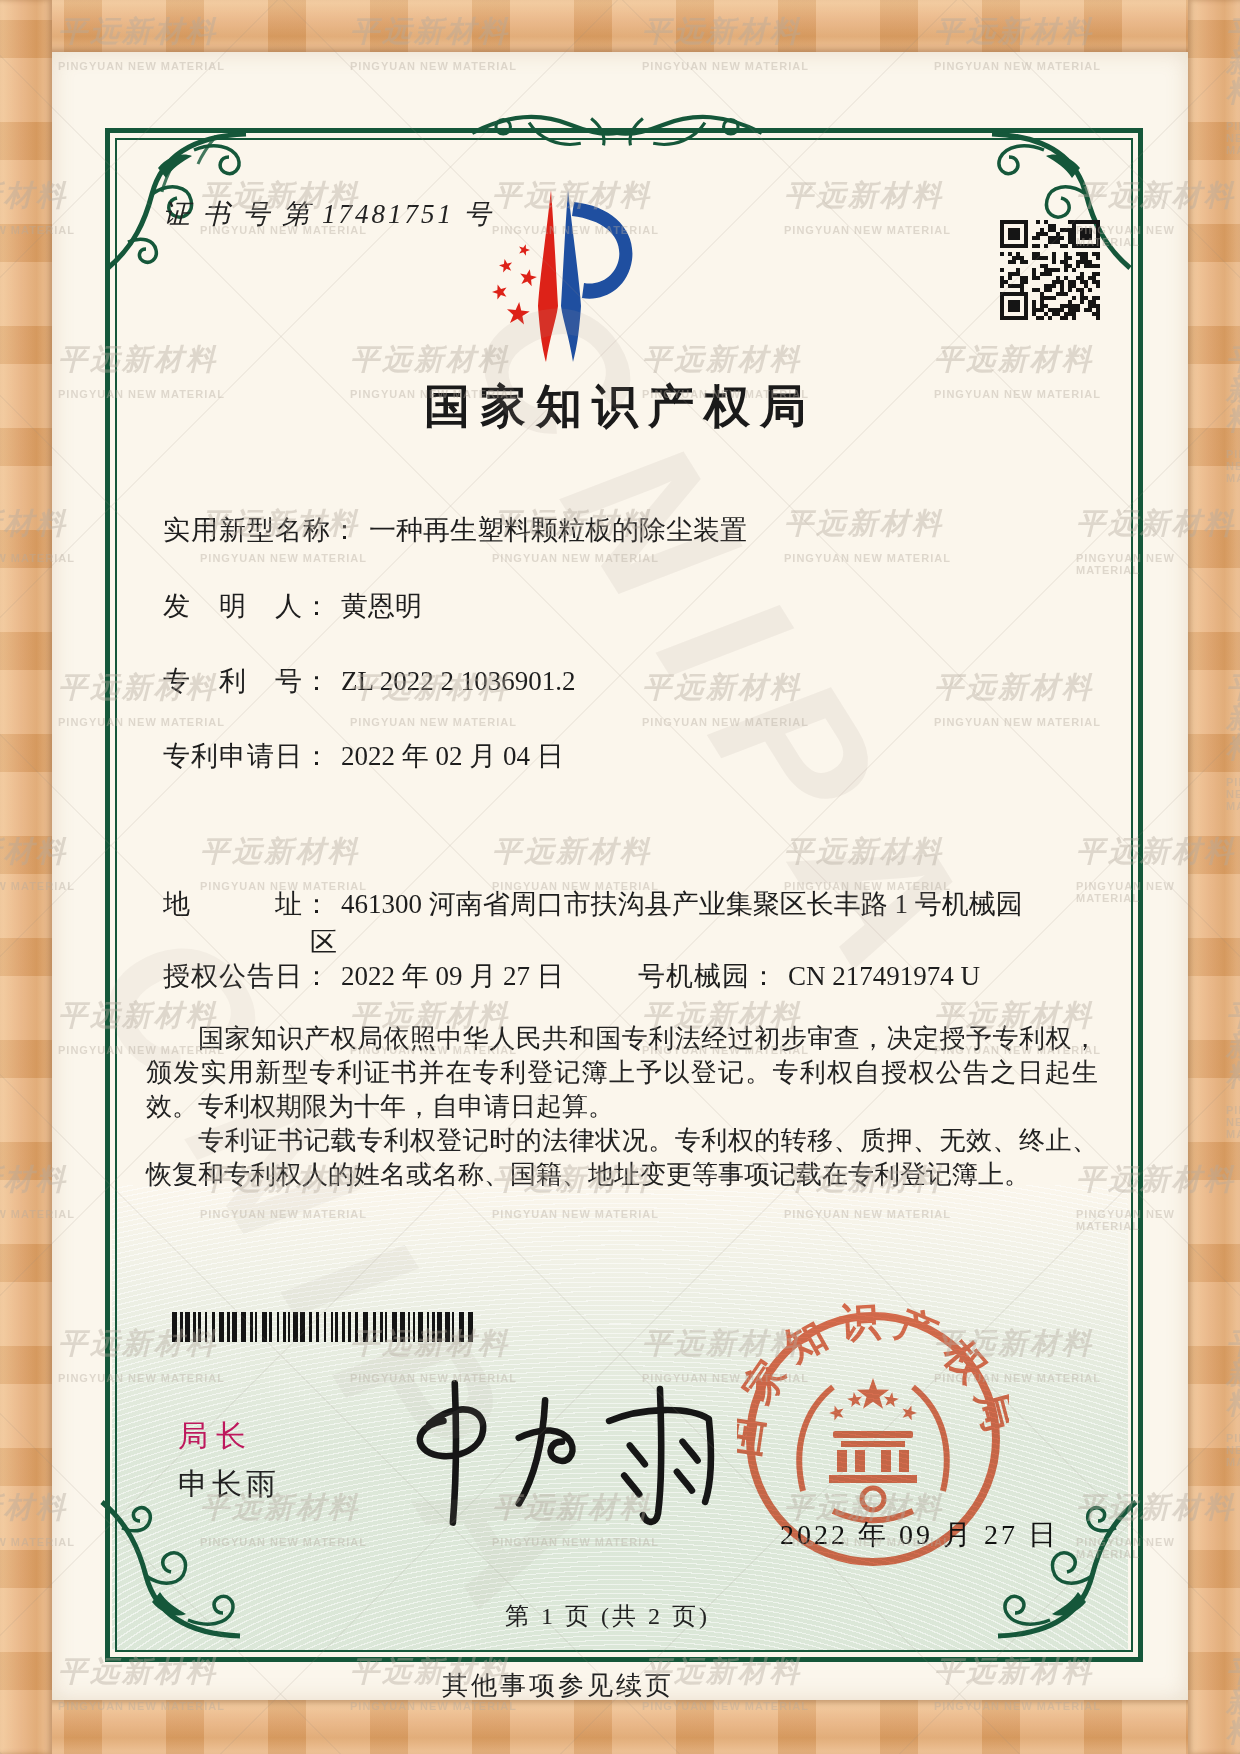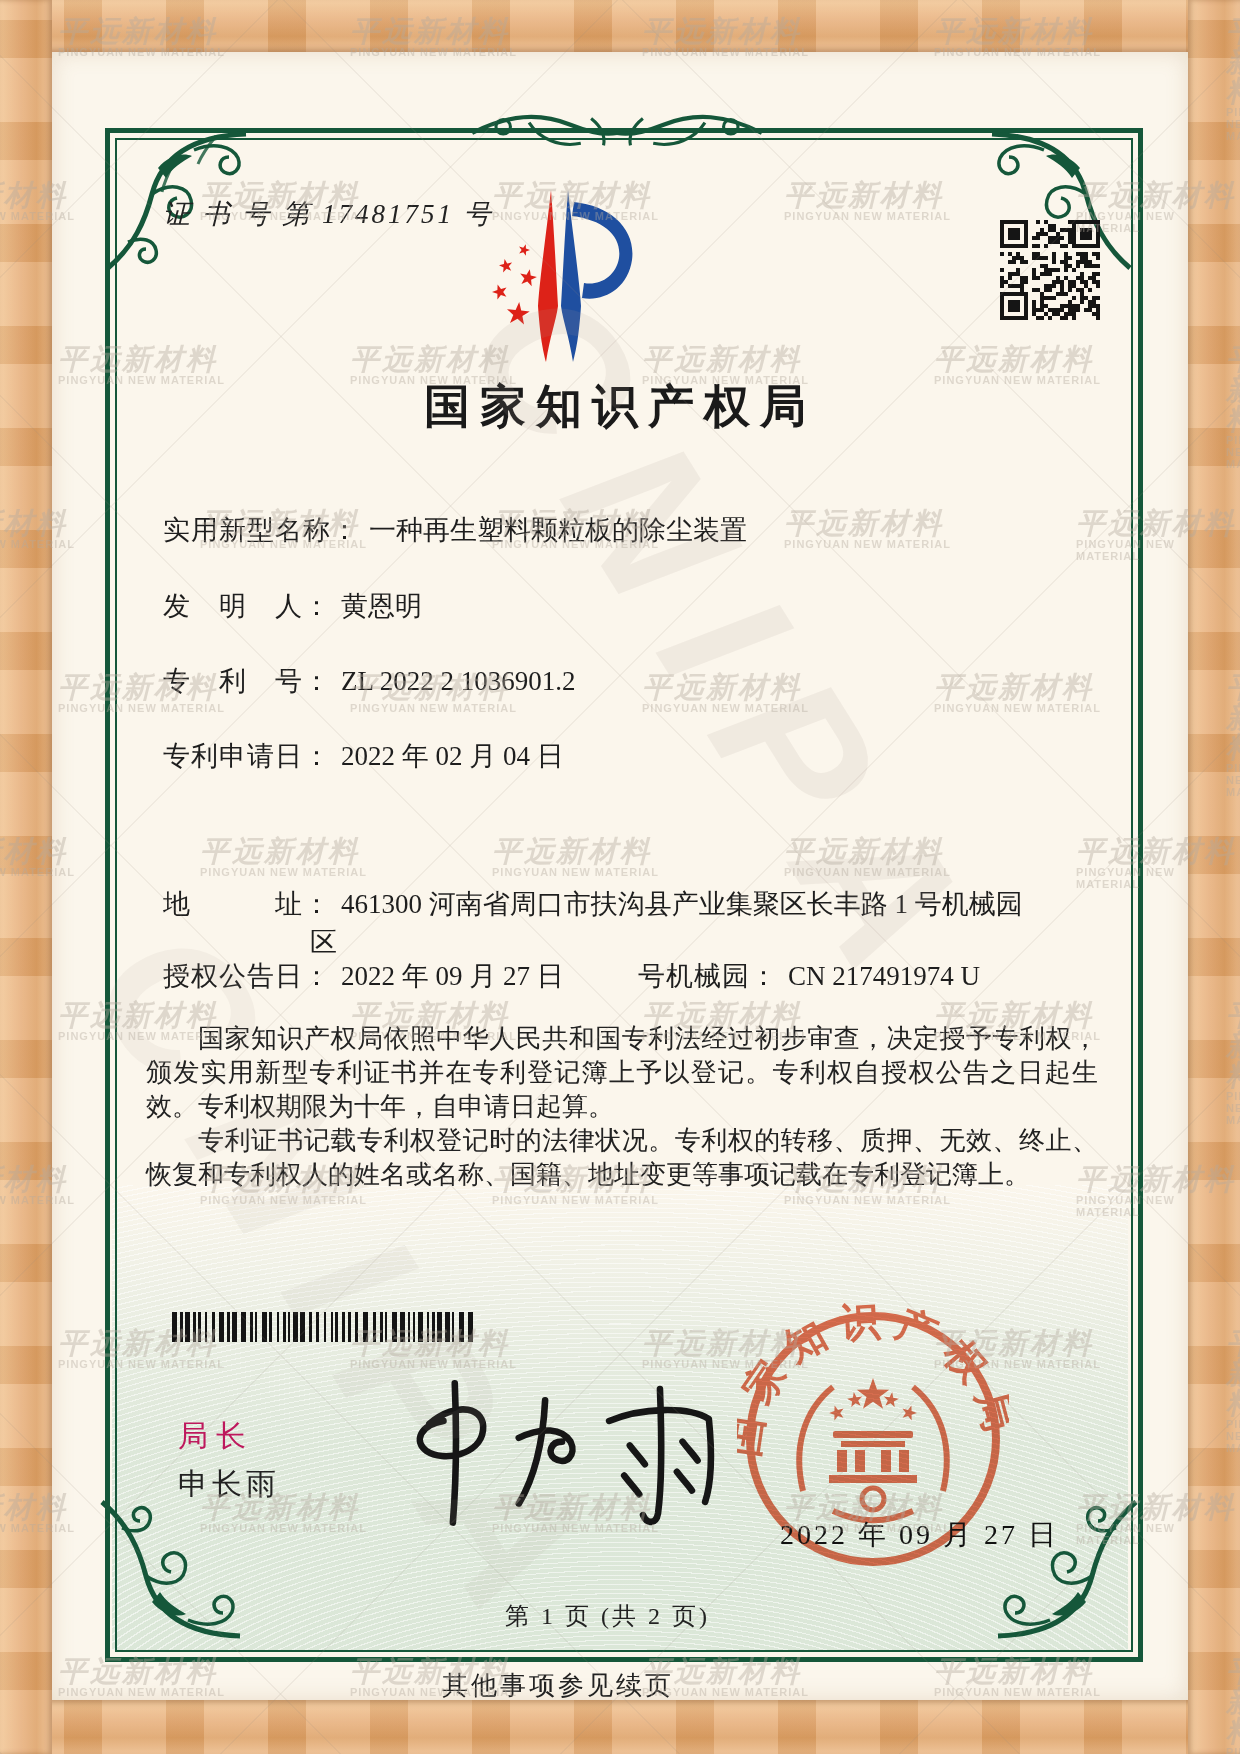--- a/index.html
+++ b/index.html
@@ -73,21 +73,21 @@
        repeating-linear-gradient(-45deg, rgba(150,140,128,.20) 0 1.5px, transparent 1.5px 240px);}
   .bigwm{position:absolute;z-index:59;pointer-events:none;transform-origin:0 0;
      font-family:"Liberation Sans","DejaVu Sans",sans-serif;font-weight:bold;font-style:italic;
      letter-spacing:44px;}
   .bigwm.one{left:610px;top:250px;transform:rotate(58deg);font-size:190px;color:rgba(168,158,146,.13);}
   .bigwm.two{left:235px;top:890px;transform:rotate(58deg);font-size:190px;color:rgba(168,158,146,.09);}
   .wm-layer{position:absolute;inset:0;z-index:60;pointer-events:none;text-decoration:underline;}
   .wm{position:absolute;color:#b4aa9e;opacity:.40;text-align:left;
       font-family:"Liberation Sans","DejaVu Sans",sans-serif;}
   .wm-cn{font-size:29px;font-weight:bold;font-style:italic;letter-spacing:3px;line-height:30px;}
-  .wm-en{font-size:11px;font-weight:bold;letter-spacing:1px;margin-top:0;}
+  .wm-en{font-size:11px;font-weight:bold;letter-spacing:1px;margin-top:14px;}
 </style>
 </head>
 <body>
 
 <div class="stage">
 
   <div class="wood h top"></div>
   <div class="wood h bottom"></div>
   <div class="wood v left"></div>
   <div class="wood v right"></div>

